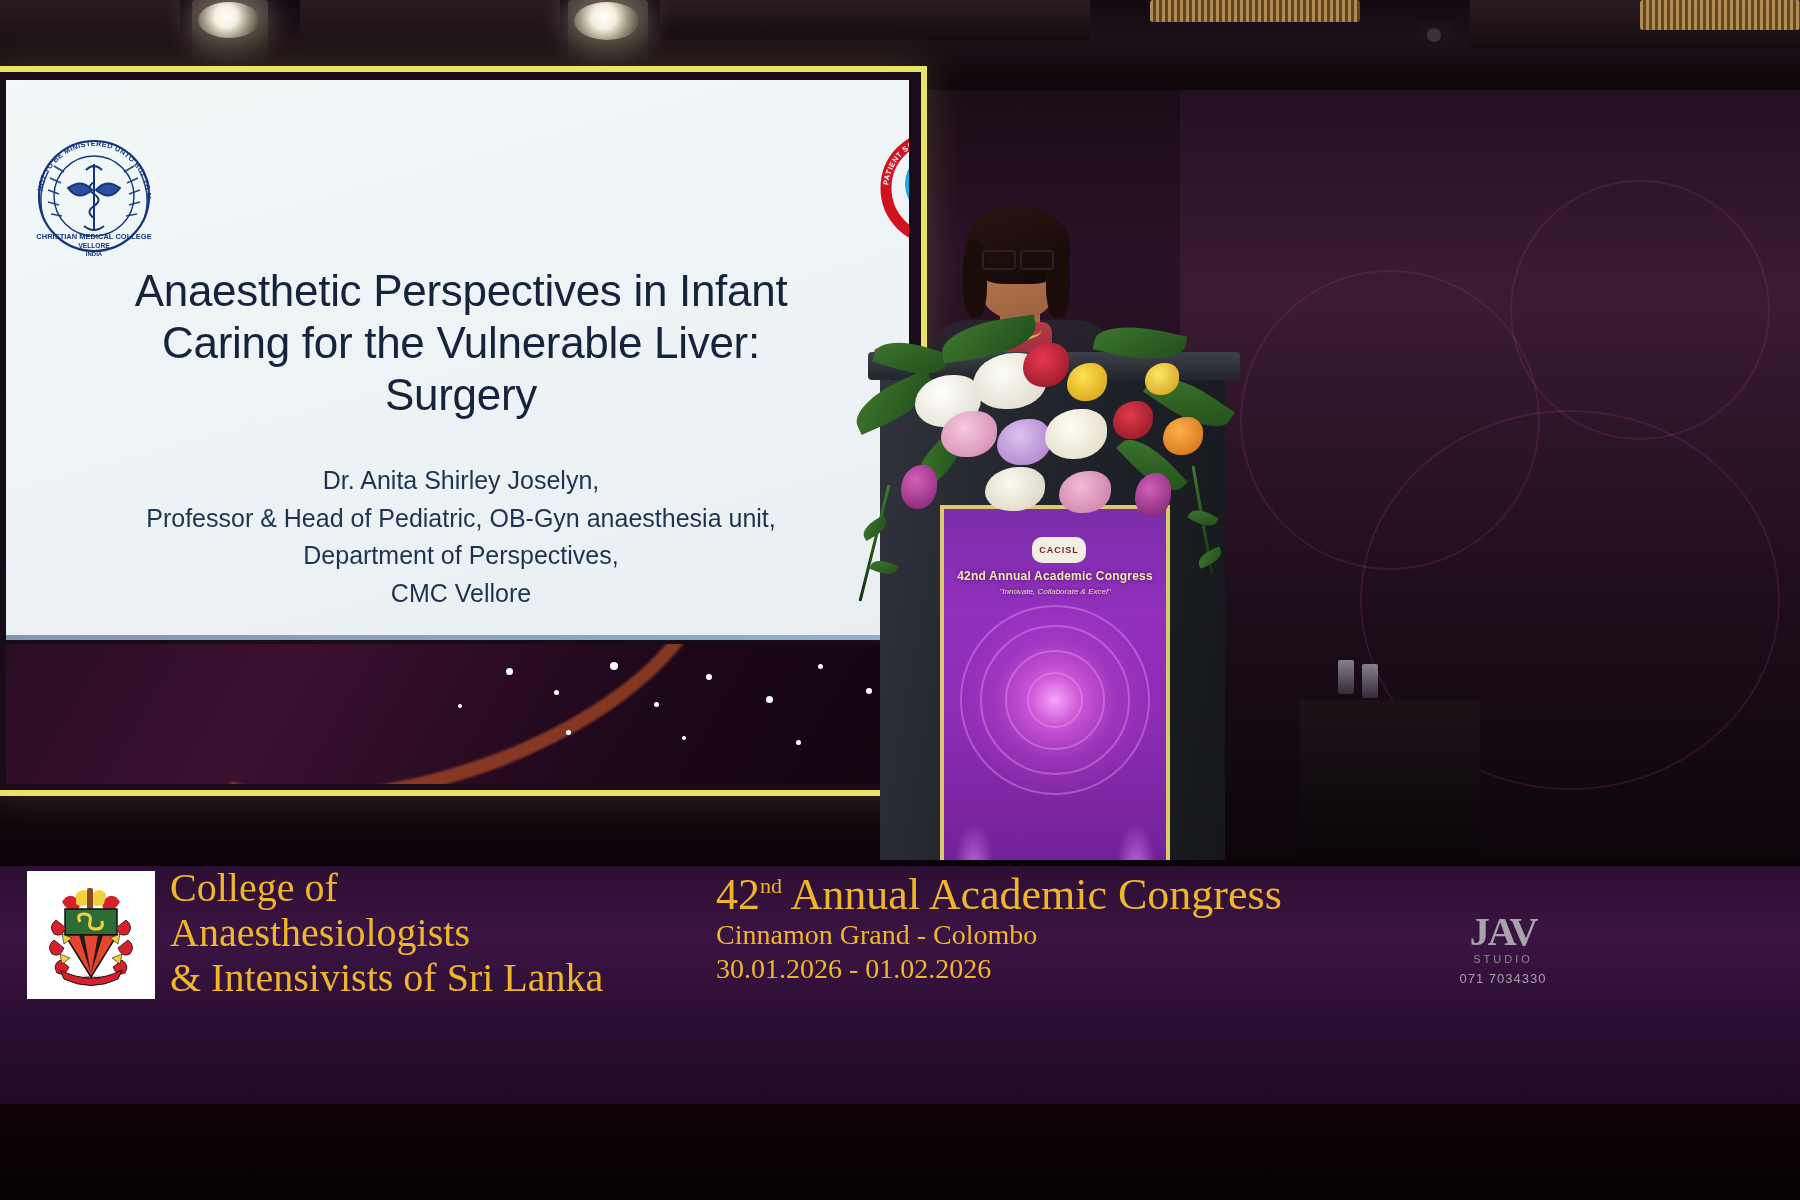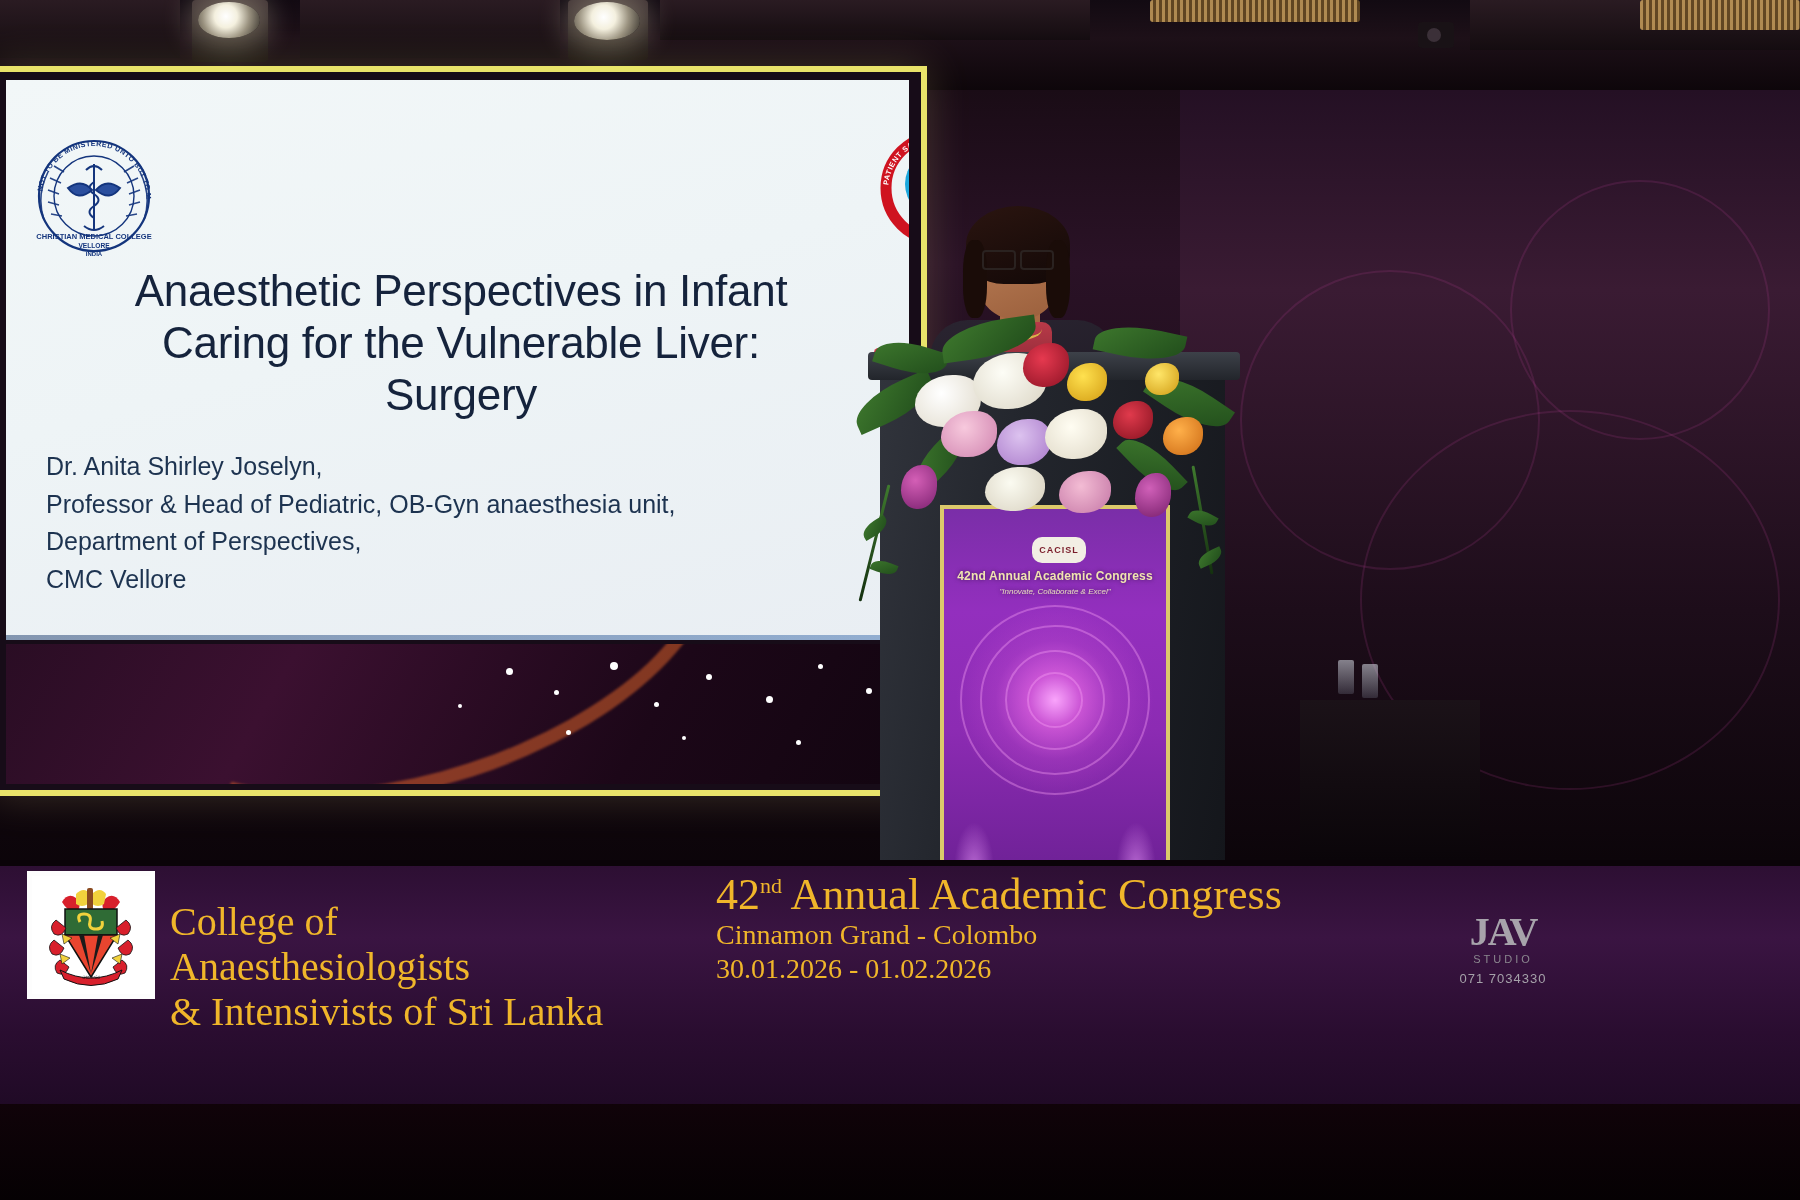--- a/index.html
+++ b/index.html
@@ -46,22 +46,22 @@
 
   
   .logo-cmc { position:absolute; left:18px; top:46px; width:140px; height:140px;
               display:flex; align-items:center; justify-content:center; }
   .logo-nabh { position:absolute; left:862px; top:36px; width:140px; height:140px; }
 
   .slide-title { position:absolute; left:40px; top:185px; width:830px;
                  text-align:center; color:#15233c; font-size:44px; line-height:1.18;
                  font-weight:400; letter-spacing:-0.3px;
                  font-family:"Liberation Sans", sans-serif; }
-  .slide-sub { position:absolute; left:40px; top:368px; width:830px;
-               color:#1d3350; font-size:25px; line-height:1.5; }
+  .slide-sub { position:absolute; left:40px; top:382px; width:830px;
+               text-align:center; color:#1d3350; font-size:25px; line-height:1.5; }
   .slide-sub div { white-space:nowrap; }
   .red-dot { position:absolute; left:868px; top:268px; width:9px; height:9px;
              border-radius:50%; background:#d8344a; }
 
   
   .slide-lower { position:absolute; left:8px; top:572px; width:903px; height:140px;
                  background:linear-gradient(120deg,#2a0d24 0%,#3b1030 30%,#1c0718 70%,#120510 100%);
                  overflow:hidden; }
   .star { position:absolute; border-radius:50%; background:#fff; }
   .swoosh { position:absolute; width:600px; height:300px; left:120px; top:-160px;
@@ -133,21 +133,21 @@
                background:#0a0308; }
   .banner { position:absolute; left:0; top:866px; width:1800px; height:238px;
             background:linear-gradient(180deg,#2d0f33 0%,#3a1442 30%,#2a0d30 70%,#200a26 100%); }
   .banner-floor { position:absolute; left:0; top:1104px; width:1800px; height:96px;
                   background:linear-gradient(180deg,#100309,#050103); }
 
   .crest { position:absolute; left:27px; top:871px; width:128px; height:128px;
            background:#fdfdfd; display:flex; align-items:center; justify-content:center; }
   .college-text { position:absolute; left:170px; top:866px; width:520px;
                   color:#f0b62a; font-family:"Liberation Serif", serif;
-                  font-size:40px; line-height:1.12;margin-top:34px; }
+                  font-size:40px; line-height:1.12; }
   .congress-text { position:absolute; left:716px; top:872px; width:640px;
                    color:#f0b62a; font-family:"Liberation Serif", serif; }
   .congress-main { font-size:44px; line-height:1.05; white-space:nowrap; }
   .congress-main sup { font-size:22px; vertical-align:super; }
   .congress-sub { font-size:28px; line-height:1.22; white-space:nowrap; }
 
   .watermark { position:absolute; left:1438px; top:900px; width:130px; height:96px;
                text-align:center; color:#8e8c92; }
   .wm-logo { font-family:"Liberation Serif", serif; font-size:40px; font-weight:bold;
              letter-spacing:-2px; color:#a7a3ab; line-height:1;margin-top:12px; }

